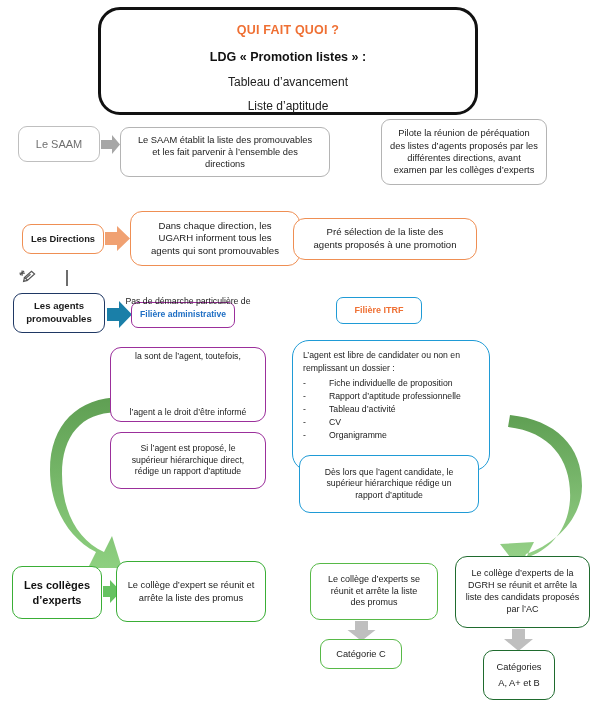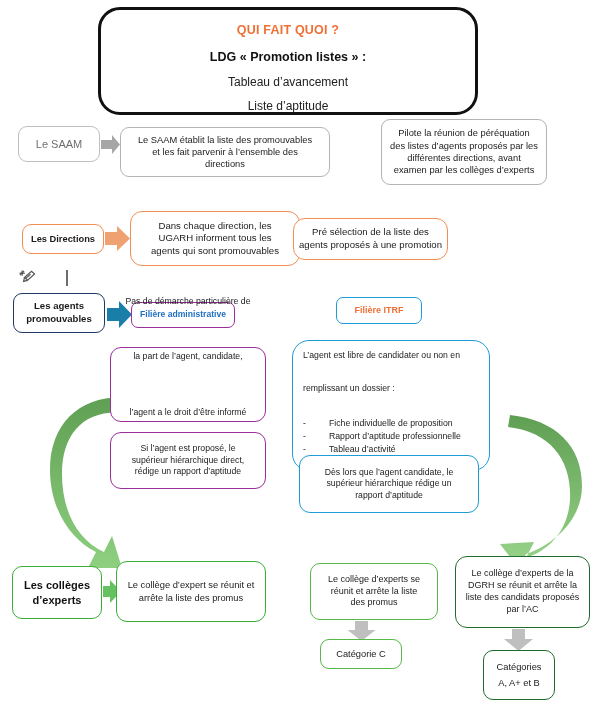--- a/index.html
+++ b/index.html
@@ -64,21 +64,21 @@
   
   #dir-label {
     left: 22px; top: 224px; width: 82px; height: 30px;
     border-color: #ef8f54; color: #1b1b1b; font-weight: bold; font-size: 9.3px; border-radius: 9px;
   }
   #dir-desc {
     left: 130px; top: 211px; width: 170px; height: 55px;
     border-color: #ef8f54; font-size: 9.6px; border-radius: 12px;
   }
   #dir-presel {
-    left: 293px; top: 218px; width: 155px; height: 42px;
+    left: 293px; top: 218px; width: 184px; height: 42px;
     border-color: #ef8f54; font-size: 9.6px; border-radius: 12px;
   }
 
   
   #agents-label {
     left: 13px; top: 293px; width: 92px; height: 40px;
     border-color: #1f3864; color: #1b1b1b; font-weight: bold; font-size: 9.6px; border-radius: 9px;
   }
   #fil-admin {
     left: 131px; top: 302px; width: 104px; height: 26px;
@@ -99,21 +99,20 @@
     border-color: #9b2f9b; font-size: 8.7px; border-radius: 11px;
   }
 
   
   #blue-dossier {
     left: 292px; top: 340px; width: 198px; height: 131px;
     border-color: #1f9bd6; border-radius: 17px;
     align-items: flex-start; justify-content: flex-start;
     text-align: left; padding: 9px 10px;
     font-size: 8.7px;
-    gap: 20px;
   }
   #blue-dossier .lead { margin-bottom: 2px; }
   #blue-dossier ul { list-style: none; margin: 0; padding: 0; width: 100%; }
   #blue-dossier li { display: flex; gap: 4px; line-height: 1.5; }
   #blue-dossier li .dash { width: 22px; flex: 0 0 22px; }
   #blue-rapport {
     left: 299px; top: 455px; width: 180px; height: 58px;
     border-color: #1f9bd6; font-size: 8.7px; border-radius: 11px;
   }
 
@@ -274,21 +273,21 @@
 </div>
 <div class="box" id="fil-admin">
   <span class="ln">Filière administrative</span>
 </div>
 <div class="box" id="fil-itrf">
   <span class="ln">Filière ITRF</span>
 </div>
 
 <div class="box" id="purple-1">
   <span class="ln">Pas de démarche particulière de</span>
-  <span class="ln">la part de l’agent, candidate,</span>
+  <span class="ln">la sont de l’agent, toutefois,</span>
   <span class="ln">l’agent a le droit d’être informé</span>
   <span class="ln">sur le classement ou pas de son</span>
 </div>
 <div class="box" id="purple-2">
   <span class="ln">Si l’agent est proposé, le</span>
   <span class="ln">supérieur hiérarchique direct,</span>
   <span class="ln">rédige un rapport d’aptitude</span>
 </div>
 
 <div class="box" id="blue-dossier">

